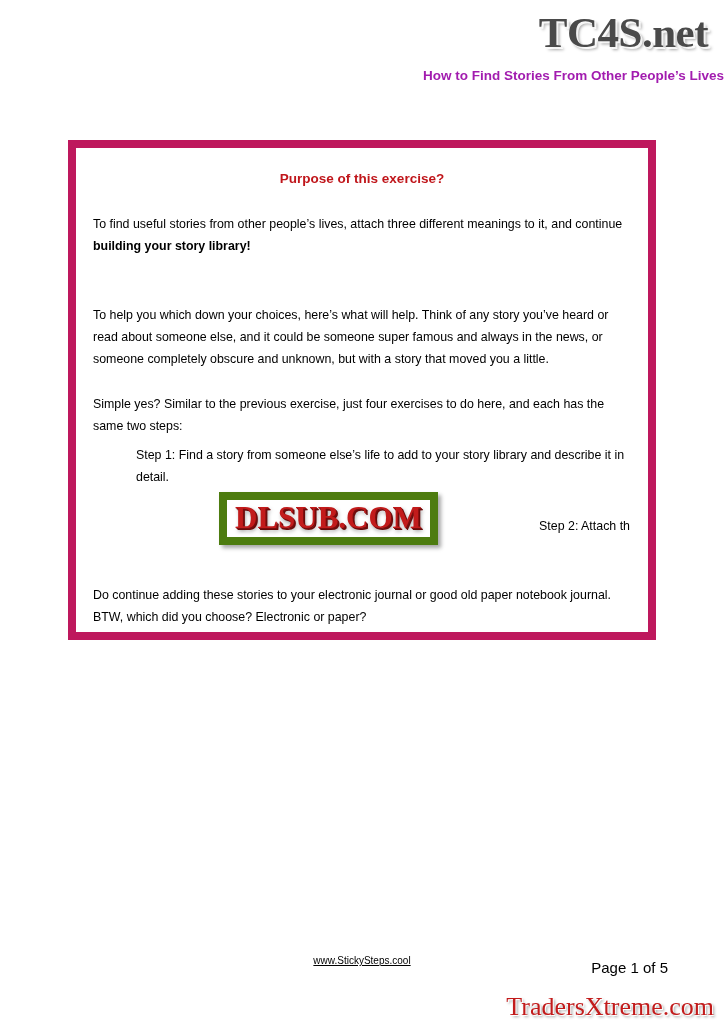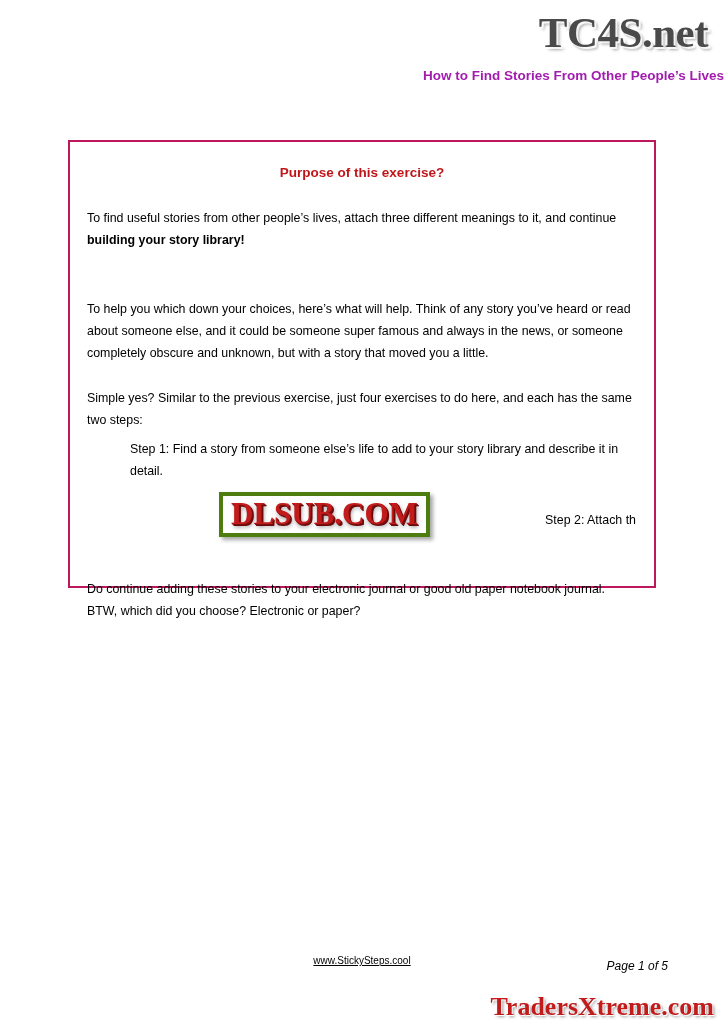--- a/index.html
+++ b/index.html
@@ -46,22 +46,22 @@
     font-weight: bold;
     color: #a21caf;
   }
 
   
   .content-box {
     position: absolute;
     left: 68px;
     top: 140px;
     width: 588px;
-    height: 448px;
-    border: 2px solid #be185d;
+    height: 500px;
+    border: 8px solid #be185d;
     box-sizing: border-box;
     background: #ffffff;
   }
 
   .box-heading {
     margin-top: 23px;
     text-align: center;
     font-size: 13.5px;
     font-weight: bold;
     color: #c0161b;
@@ -94,21 +94,21 @@
     position: absolute;
     left: 219px;
     top: 492px;
     font-family: "Liberation Serif", serif;
     font-size: 31px;
     font-weight: bold;
     color: #c21b1b;
     letter-spacing: 0px;
     padding: 2px 8px 4px 8px;
     background: #ffffff;
-    border: 4px solid #4d7c0f;
+    border: 8px solid #4d7c0f;
     text-shadow:
        1px 1px 0 #7a0d0d,
        2px 2px 0 #6a0a0a,
        2px 3px 4px rgba(0,0,0,0.45);
     box-shadow: 3px 3px 4px rgba(0,0,0,0.35);
     line-height: 1;
   }
 
   
   .footer-link {
@@ -118,32 +118,31 @@
     top: 955px;
     text-align: center;
     font-size: 10px;
     color: #000000;
     text-decoration: underline;
   }
   .footer-page {
     position: absolute;
     right: 56px;
     top: 959px;
-    font-size: 12px;
-    font-style: italic;
+    font-size: 15px;
     color: #000000;
   }
 
   .wm-bottom {
     position: absolute;
     right: 10px;
     bottom: 2px;
     font-family: "Liberation Serif", serif;
     font-size: 26px;
-    font-weight: bold;
+    font-weight: normal;
     color: #c21b1b;
     text-shadow: 1px 1px 0 #ffffff, 2px 2px 3px rgba(0,0,0,0.4);
   }
 </style>
 </head>
 <body>
 
 <div class="page">
 
   <div class="wm-top">TC4S.net</div>

